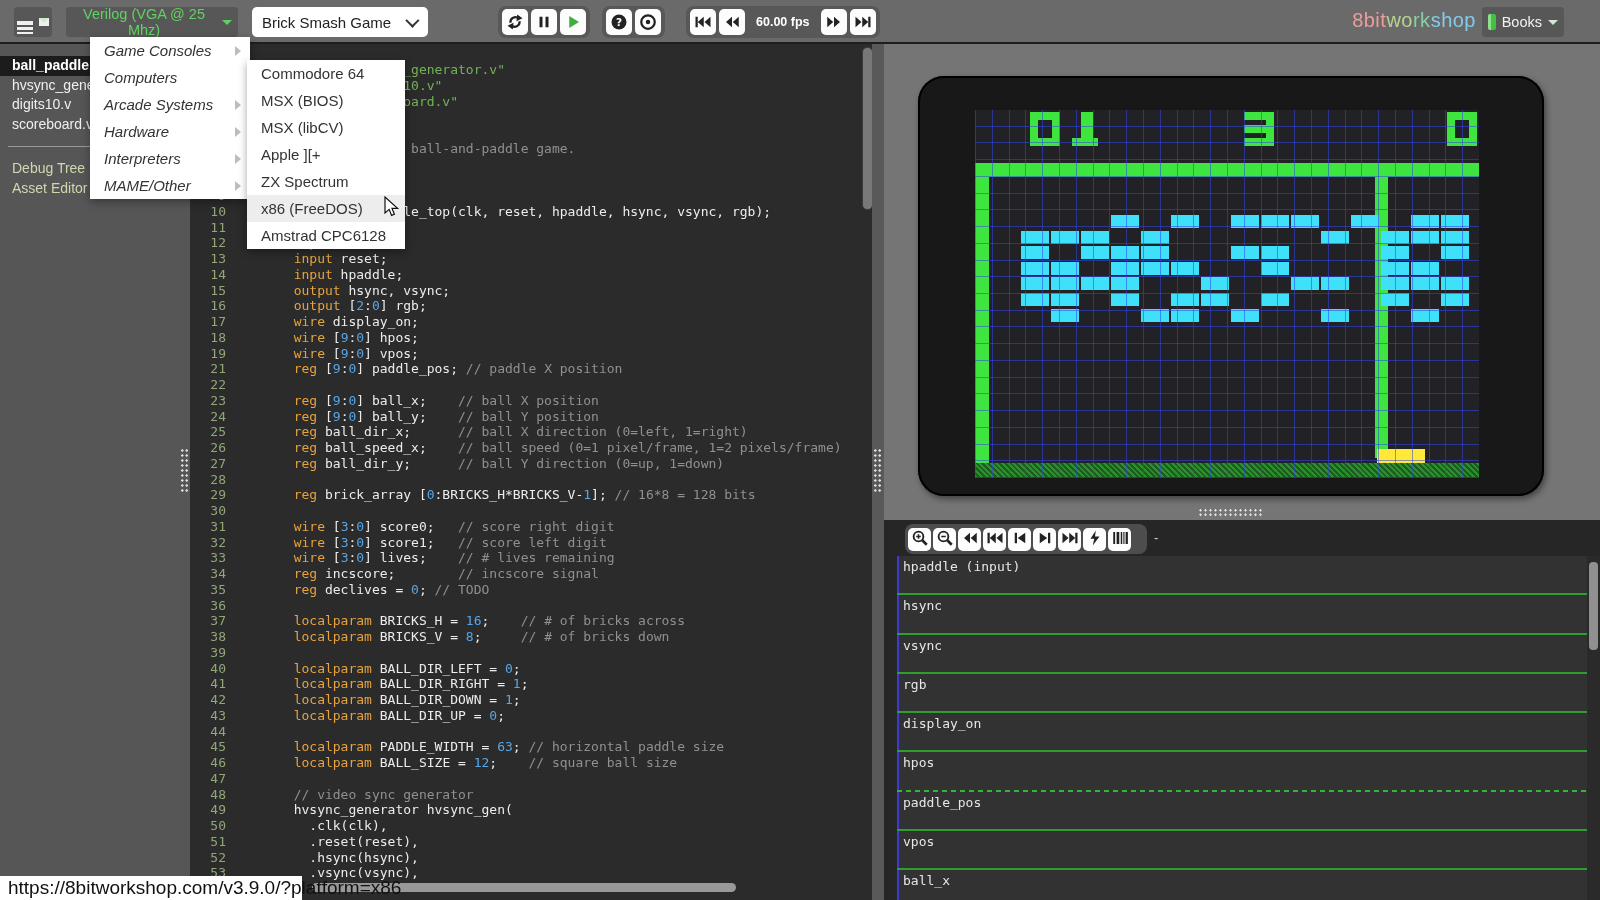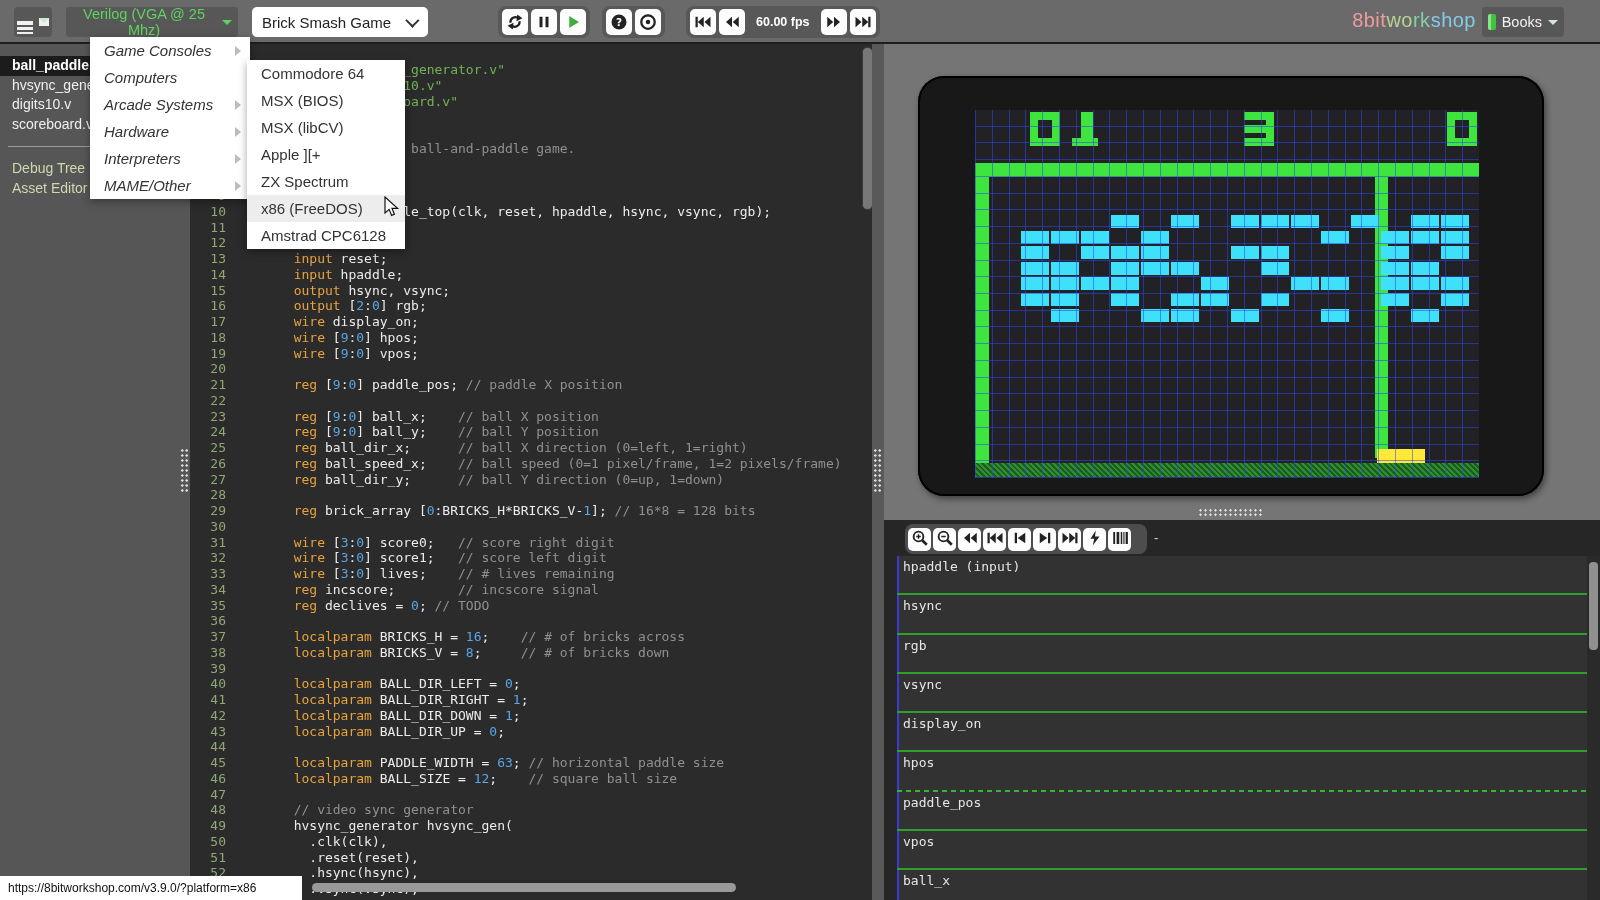--- a/index.html
+++ b/index.html
@@ -87,21 +87,21 @@
 
   
   .menu{position:absolute;background:#fff;box-shadow:0 3px 8px rgba(0,0,0,.35);z-index:50;}
   #main-menu{left:90px;top:37px;width:160px;font-style:italic;}
   #sub-menu{left:247px;top:60px;width:158px;}
   .mi{position:relative;height:27px;line-height:27px;padding-left:14px;font-size:15px;color:#333;cursor:pointer;white-space:nowrap;}
   .mi.hover{background:#ededed;}
   .mi .arr{position:absolute;right:9px;top:8.5px;width:0;height:0;border-top:5px solid transparent;border-bottom:5px solid transparent;border-left:6px solid #bdbdbd;}
 
   #cursor{position:absolute;left:384px;top:196px;z-index:60;}
-  #statusbar{left:0;top:876px;width:302px;height:24px;background:#fff;color:#111;font-size:12px;line-height:24px;padding-left:8px;box-sizing:border-box;z-index:40;white-space:nowrap;}
+  #statusbar{left:0;top:876px;width:302px;height:24px;background:#fff;color:#111;font-size:19px;line-height:24px;padding-left:8px;box-sizing:border-box;z-index:40;white-space:nowrap;}
 </style>
 </head>
 <body>
 
 <div id="app">
 
   <div id="toolbar" class="abs">
     <button class="tbbtn hamb" style="left:14px;width:38px;">
       <span style="display:block">
           <span></span>
@@ -240,21 +240,20 @@
         <div class="cl"><span class="ln">10</span><span class="kw">module</span> ball_paddle_top(clk, reset, hpaddle, hsync, vsync, rgb);</div>
         <div class="cl"><span class="ln">11</span></div>
         <div class="cl"><span class="ln">12</span>  <span class="kw">input</span> clk;</div>
         <div class="cl"><span class="ln">13</span>  <span class="kw">input</span> reset;</div>
         <div class="cl"><span class="ln">14</span>  <span class="kw">input</span> hpaddle;</div>
         <div class="cl"><span class="ln">15</span>  <span class="kw">output</span> hsync, vsync;</div>
         <div class="cl"><span class="ln">16</span>  <span class="kw">output</span> [<span class="num">2</span>:<span class="num">0</span>] rgb;</div>
         <div class="cl"><span class="ln">17</span>  <span class="kw">wire</span> display_on;</div>
         <div class="cl"><span class="ln">18</span>  <span class="kw">wire</span> [<span class="num">9</span>:<span class="num">0</span>] hpos;</div>
         <div class="cl"><span class="ln">19</span>  <span class="kw">wire</span> [<span class="num">9</span>:<span class="num">0</span>] vpos;</div>
-        <div class="cl"><span class="ln">20</span></div>
         <div class="cl"><span class="ln">21</span>  <span class="kw">reg</span> [<span class="num">9</span>:<span class="num">0</span>] paddle_pos; <span class="com">// paddle X position</span></div>
         <div class="cl"><span class="ln">22</span></div>
         <div class="cl"><span class="ln">23</span>  <span class="kw">reg</span> [<span class="num">9</span>:<span class="num">0</span>] ball_x;    <span class="com">// ball X position</span></div>
         <div class="cl"><span class="ln">24</span>  <span class="kw">reg</span> [<span class="num">9</span>:<span class="num">0</span>] ball_y;    <span class="com">// ball Y position</span></div>
         <div class="cl"><span class="ln">25</span>  <span class="kw">reg</span> ball_dir_x;      <span class="com">// ball X direction (0=left, 1=right)</span></div>
         <div class="cl"><span class="ln">26</span>  <span class="kw">reg</span> ball_speed_x;    <span class="com">// ball speed (0=1 pixel/frame, 1=2 pixels/frame)</span></div>
         <div class="cl"><span class="ln">27</span>  <span class="kw">reg</span> ball_dir_y;      <span class="com">// ball Y direction (0=up, 1=down)</span></div>
         <div class="cl"><span class="ln">28</span></div>
         <div class="cl"><span class="ln">29</span>  <span class="kw">reg</span> brick_array [<span class="num">0</span>:BRICKS_H*BRICKS_V-<span class="num">1</span>]; <span class="com">// 16*8 = 128 bits</span></div>
         <div class="cl"><span class="ln">30</span></div>
@@ -437,26 +436,26 @@
           <div class="lbl">hpaddle (input)</div>
           <div class="wave"></div>
         </div>
         <div class="wrow">
           <div class="tick"></div>
           <div class="lbl">hsync</div>
           <div class="wave"></div>
         </div>
         <div class="wrow">
           <div class="tick"></div>
+          <div class="lbl">vsync</div>
+          <div class="wave"></div>
+        </div>
+        <div class="wrow">
+          <div class="tick"></div>
           <div class="lbl">rgb</div>
-          <div class="wave"></div>
-        </div>
-        <div class="wrow">
-          <div class="tick"></div>
-          <div class="lbl">vsync</div>
           <div class="wave"></div>
         </div>
         <div class="wrow">
           <div class="tick"></div>
           <div class="lbl">display_on</div>
           <div class="wave"></div>
         </div>
         <div class="wrow">
           <div class="tick"></div>
           <div class="lbl">hpos</div>

